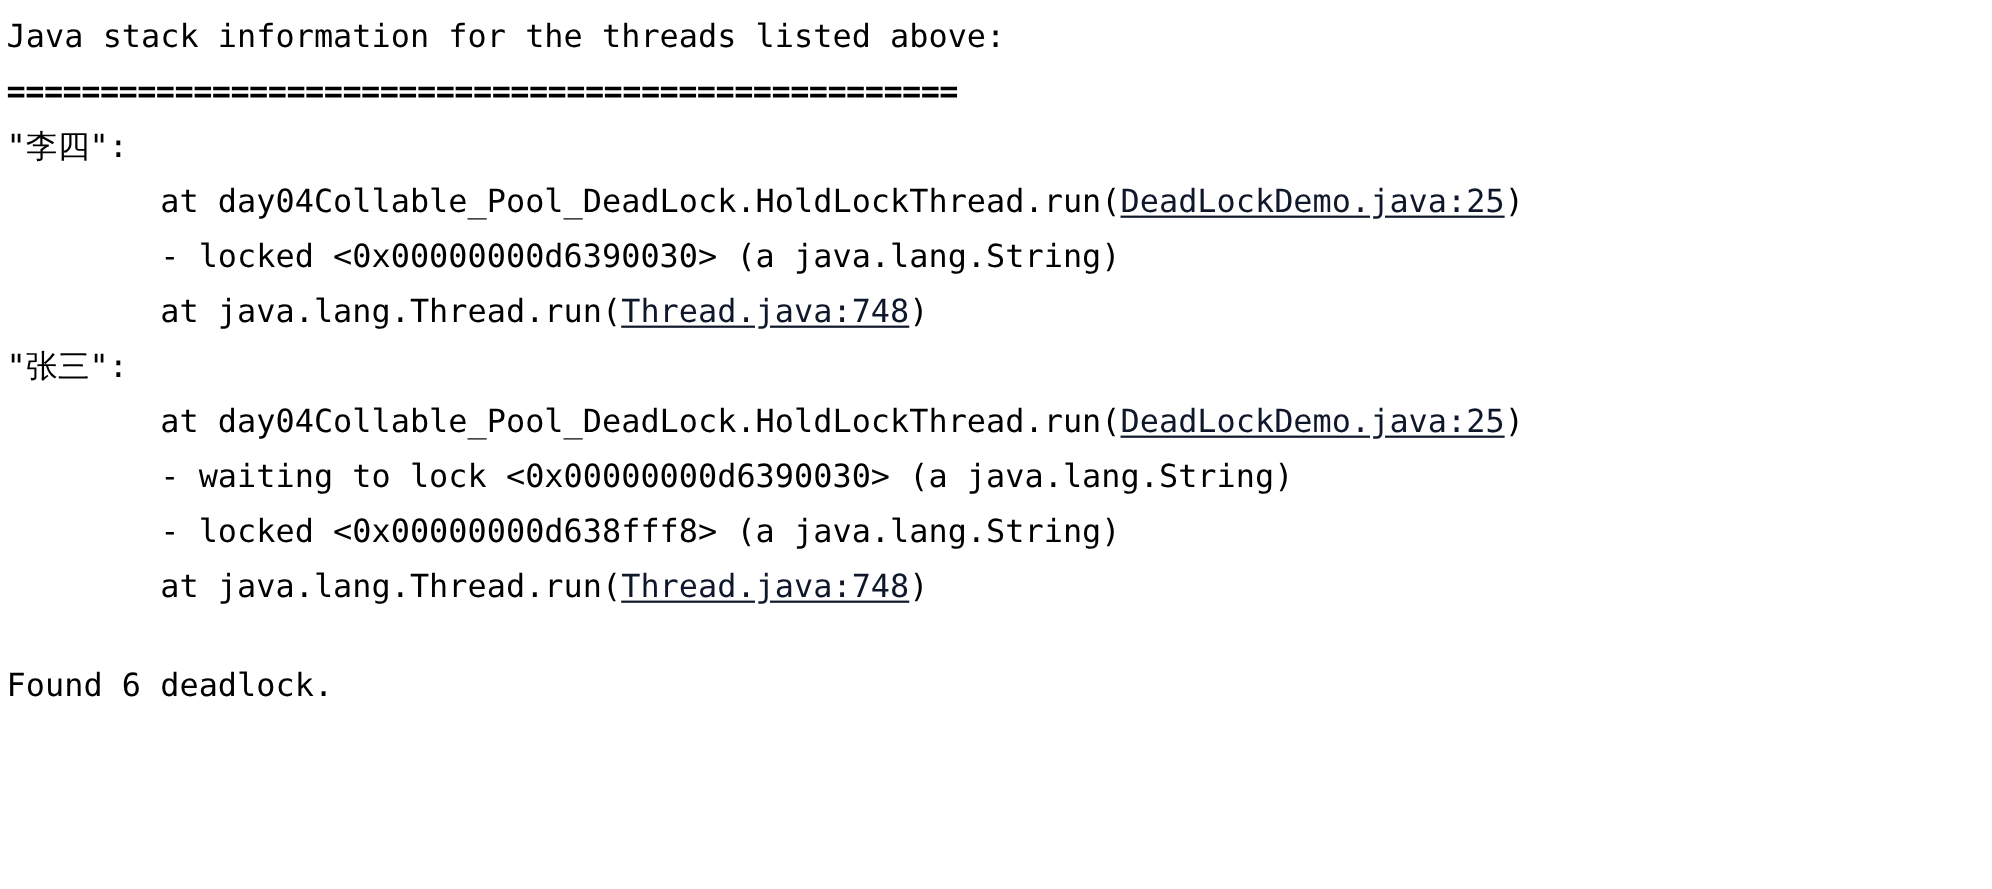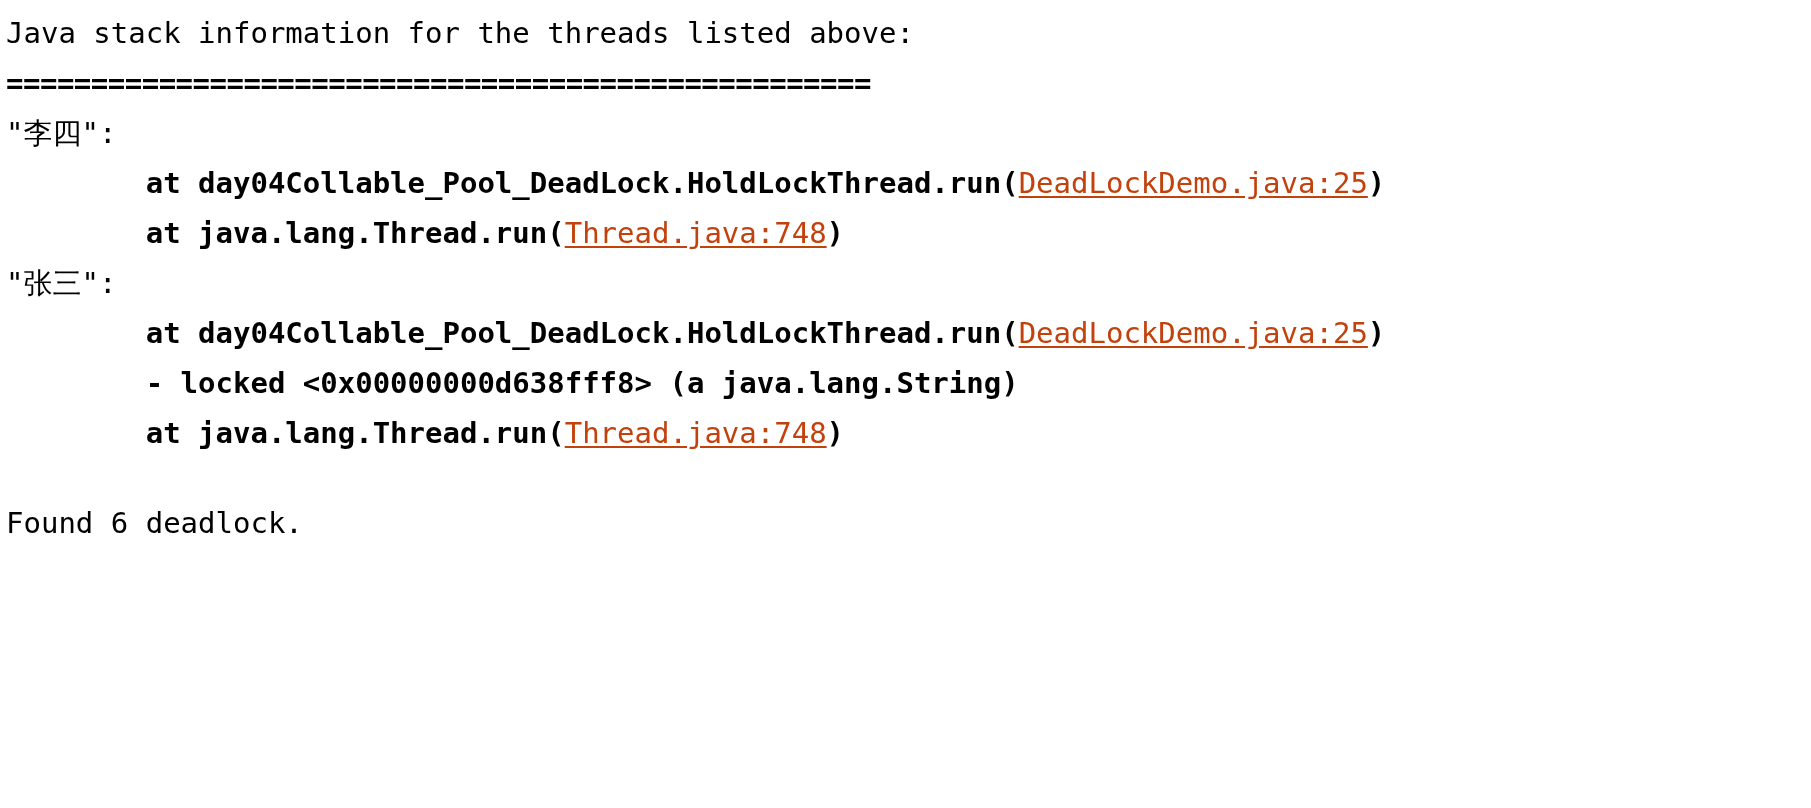--- a/index.html
+++ b/index.html
@@ -27,24 +27,23 @@
     color: #000000;
     letter-spacing: 0px;
     height: 50px;
   }
   .line.blank {
     height: 40px;
     line-height: 40px;
   }
   .seg {
     white-space: pre;
-    font-weight: bold;
   }
   .link {
-    color: #c2410c;
+    color: #0f172a;
     text-decoration: underline;
     text-underline-offset: 3px;
     cursor: pointer;
   }
   .rule {
     letter-spacing: -0.5px;
     font-weight: bold;
   }
 </style>
 </head>
@@ -54,27 +53,29 @@
 
   <div class="line">Java stack information for the threads listed above:</div>
 
   <div class="line rule">===================================================</div>
 
   <div class="line">"李四":</div>
 
   <div class="line"><span class="seg">        at day04Collable_Pool_DeadLock.HoldLockThread.run(</span><span class="link">DeadLockDemo.java:25</span><span class="seg">)</span></div>
 
 
+  <div class="line"><span class="seg">        - locked &lt;0x00000000d6390030&gt; (a java.lang.String)</span></div>
 
   <div class="line"><span class="seg">        at java.lang.Thread.run(</span><span class="link">Thread.java:748</span><span class="seg">)</span></div>
 
   <div class="line">"张三":</div>
 
   <div class="line"><span class="seg">        at day04Collable_Pool_DeadLock.HoldLockThread.run(</span><span class="link">DeadLockDemo.java:25</span><span class="seg">)</span></div>
 
+  <div class="line"><span class="seg">        - waiting to lock &lt;0x00000000d6390030&gt; (a java.lang.String)</span></div>
 
   <div class="line"><span class="seg">        - locked &lt;0x00000000d638fff8&gt; (a java.lang.String)</span></div>
 
   <div class="line"><span class="seg">        at java.lang.Thread.run(</span><span class="link">Thread.java:748</span><span class="seg">)</span></div>
 
   <div class="line blank"></div>
 
   <div class="line">Found 6 deadlock.</div>
 
 </div>

